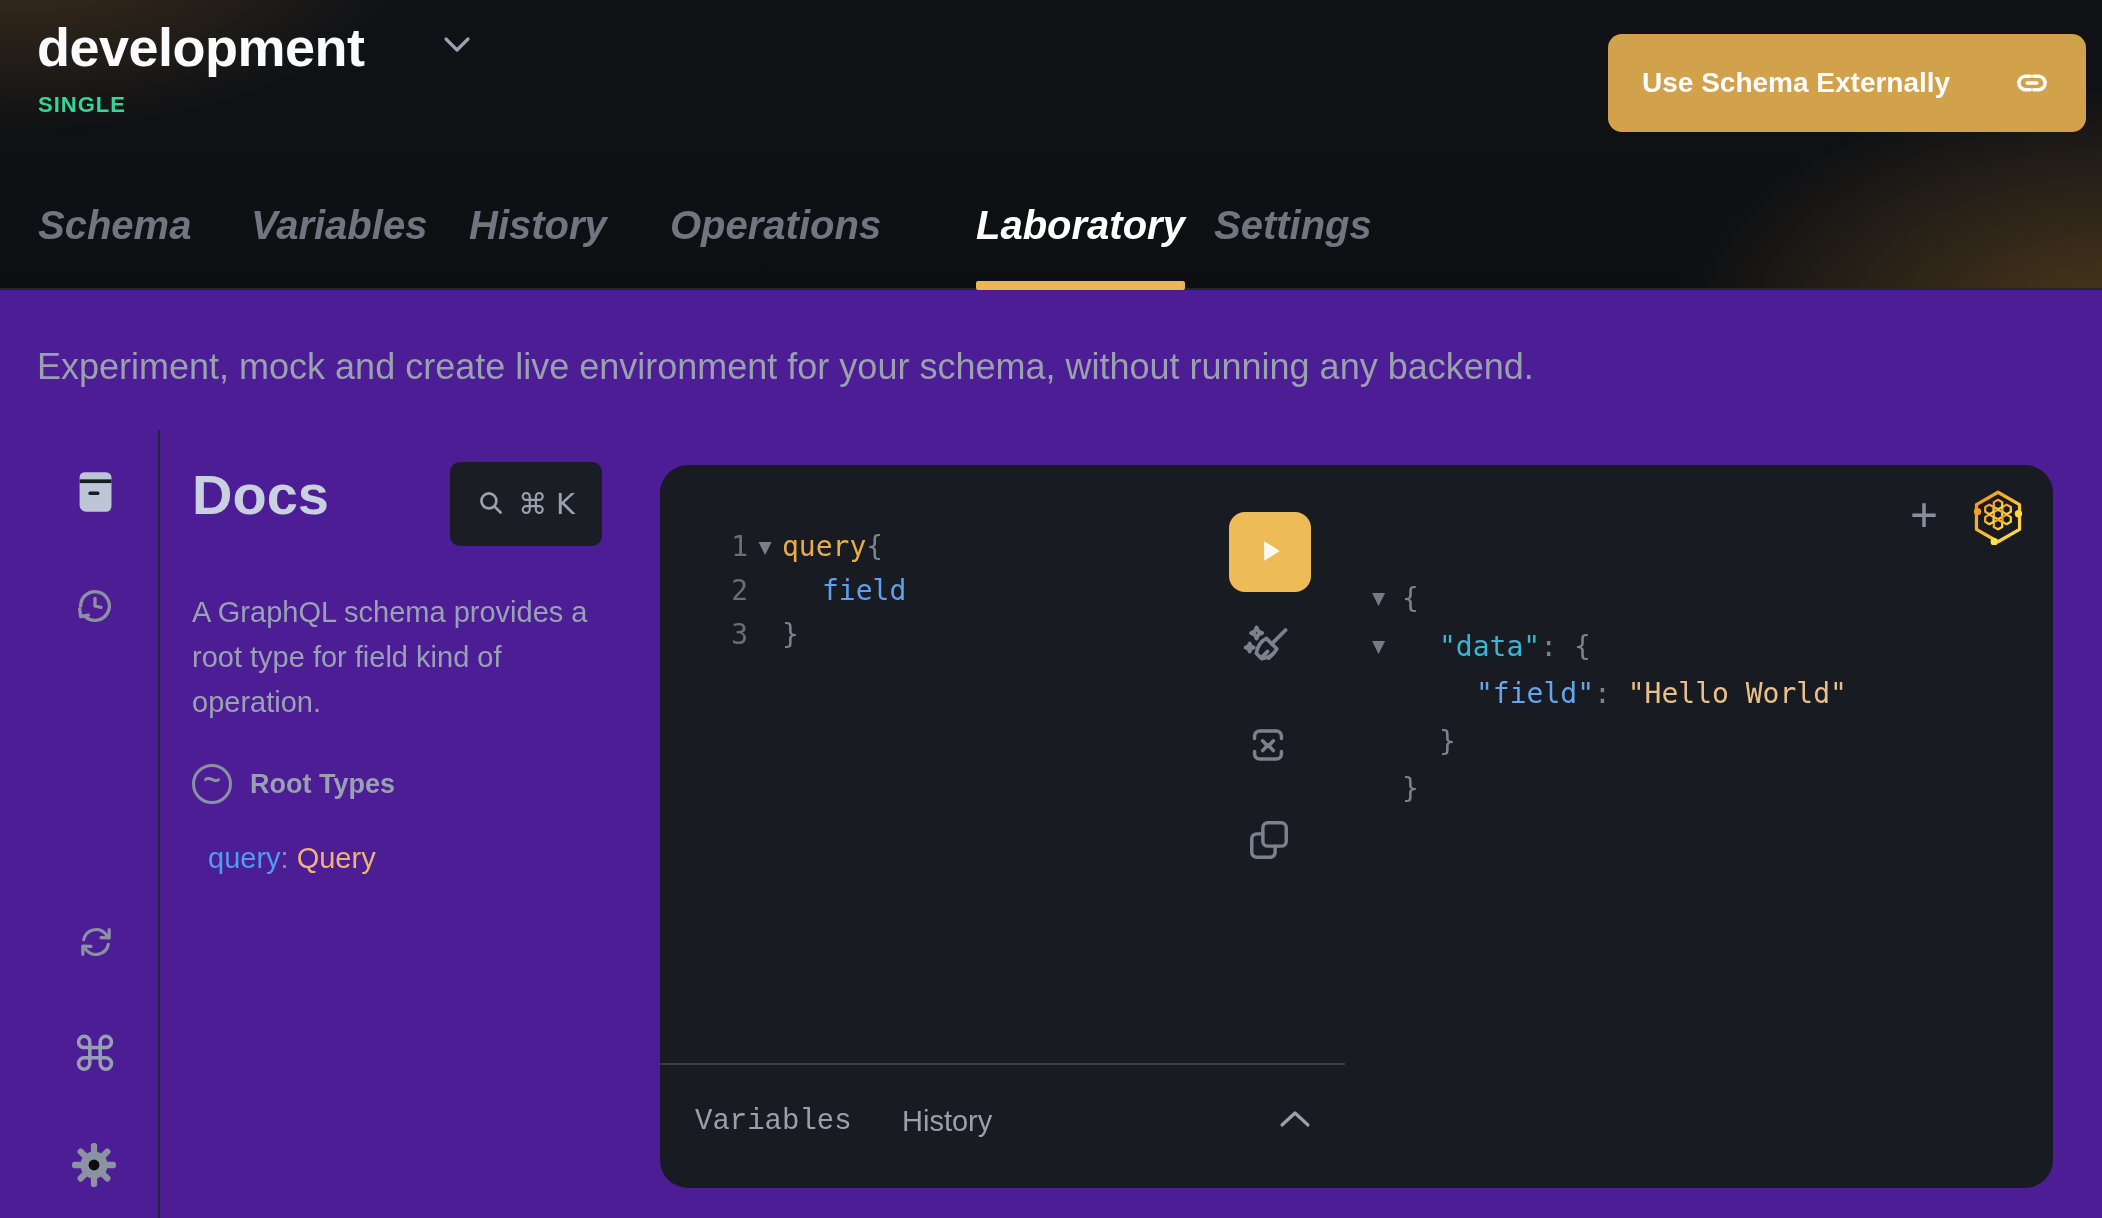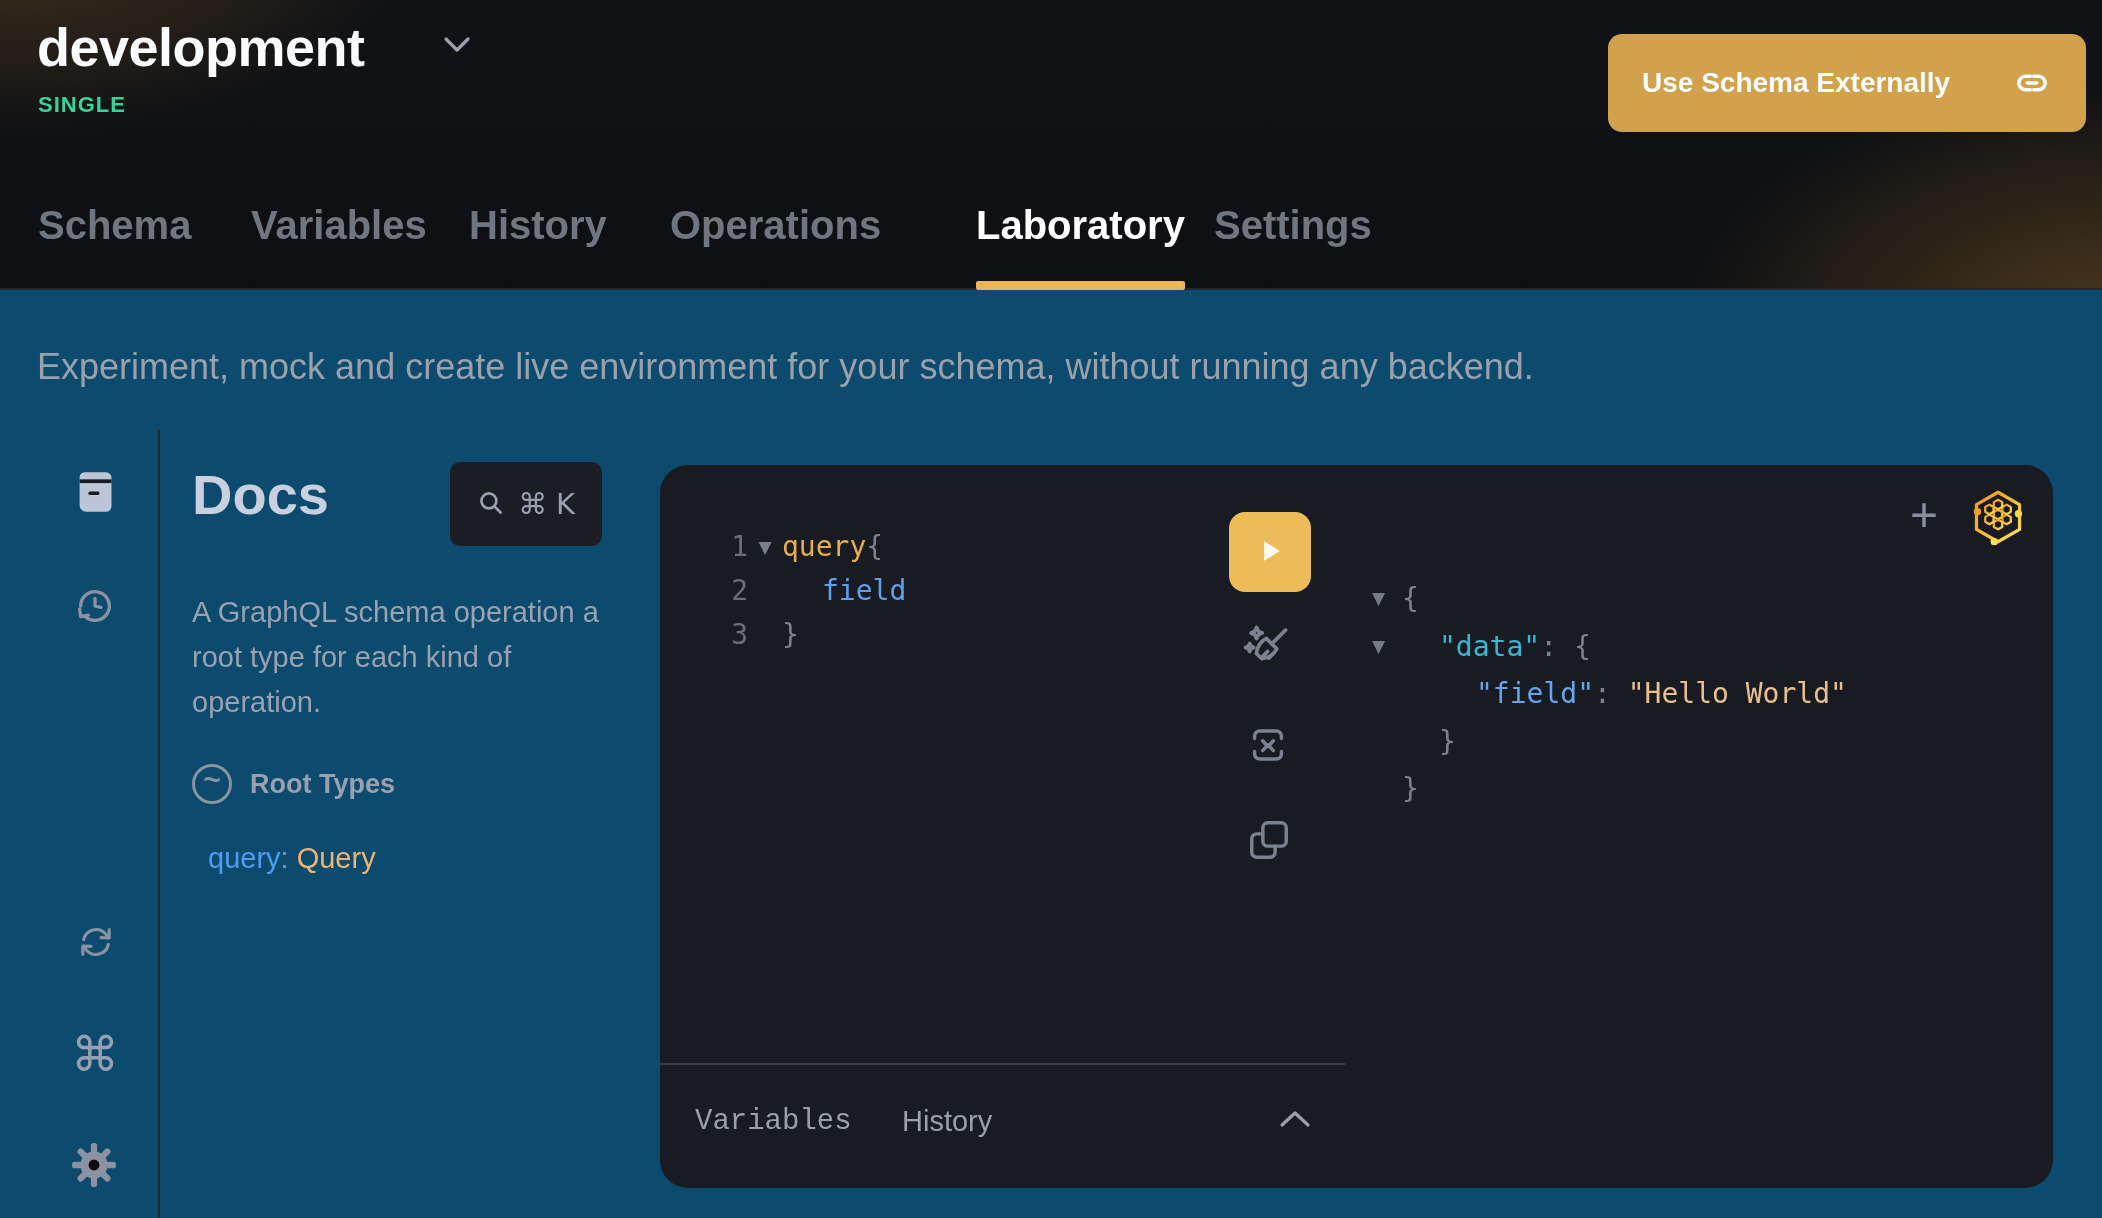--- a/index.html
+++ b/index.html
@@ -1,19 +1,19 @@
 <!DOCTYPE html>
 <html><head>
 <meta charset="utf-8">
 <style>
   * { margin:0; padding:0; box-sizing:border-box; }
   html,body { background:#000; }
   .page {
     position:relative; width:2102px; height:1218px; overflow:hidden;
-    background:#0c4a6e;
+    background:#4c1d95;
     font-family:"Liberation Sans", sans-serif;
     -webkit-font-smoothing:antialiased;
   }
   
   .header {
     position:absolute; left:0; top:0; width:2102px; height:290px;
     background:
       radial-gradient(560px 280px at 20px -60px, rgba(142,96,36,.38), rgba(0,0,0,0) 70%),
       radial-gradient(660px 360px at 2120px 330px, rgba(206,141,44,.34), rgba(0,0,0,0) 68%),
       linear-gradient(#101216,#0d0f13);
@@ -24,21 +24,21 @@
   .env-badge { position:absolute; left:38px; top:92px; font-size:22px; font-weight:bold; letter-spacing:1px; color:#35d49a; }
   .use-schema-btn {
     position:absolute; left:1608px; top:34px; width:478px; height:98px;
     background:#d1a14b; border:none; border-radius:14px; cursor:pointer;
     display:flex; align-items:center; padding:0 34px;
   }
   .use-schema-btn .lbl { font-size:28px; font-weight:bold; color:#fdfdfd; font-family:"Liberation Sans", sans-serif; }
   .use-schema-btn .lnk { margin-left:auto; display:flex; }
   .tab {
     position:absolute; top:196px; height:94px; line-height:58px;
-    font-size:40px; font-weight:bold; color:#70767f; cursor:pointer;
+    font-size:40px; font-weight:bold; color:#70767f; cursor:pointer;font-style:italic;
   }
   .tab.active { color:#ffffff;margin-left:32px; }
   .tab.active::after {
     content:""; position:absolute; left:0; right:0; bottom:0; height:9px;
     background:#eab754; border-radius:2px;
   }
   
   .subtitle { position:absolute; left:37px; top:346px; font-size:36px; color:#99a1ac; }
   
   .vdivider { position:absolute; left:158px; top:430px; width:2px; height:788px; background:#24272d; }
@@ -197,21 +197,21 @@
     <h2 class="docs-heading">Docs</h2>
     <button class="search-btn">
       <span>
         <svg width="28" height="28" viewBox="0 0 24 24" fill="none" stroke="#99a1b0" stroke-width="2.3" stroke-linecap="round">
           <circle cx="10.2" cy="10.2" r="6.4"></circle>
           <line x1="15" y1="15" x2="20.2" y2="20.2"></line>
         </svg>
       </span>
       <span class="sc">⌘ K</span>
     </button>
-    <p class="docs-desc">A GraphQL schema operation a root type for each kind of operation.</p>
+    <p class="docs-desc">A GraphQL schema provides a root type for field kind of operation.</p>
     <div class="root-types-row">
       <span class="tilde-circle">
           <span>~</span>
         </span>
       <span class="root-types-label">Root Types</span>
     </div>
     <div class="docs-field-row"><span class="fld-name">query</span><span class="fld-sep">: </span><span class="fld-type">Query</span></div>
   </section>
 
   <section class="panel">

